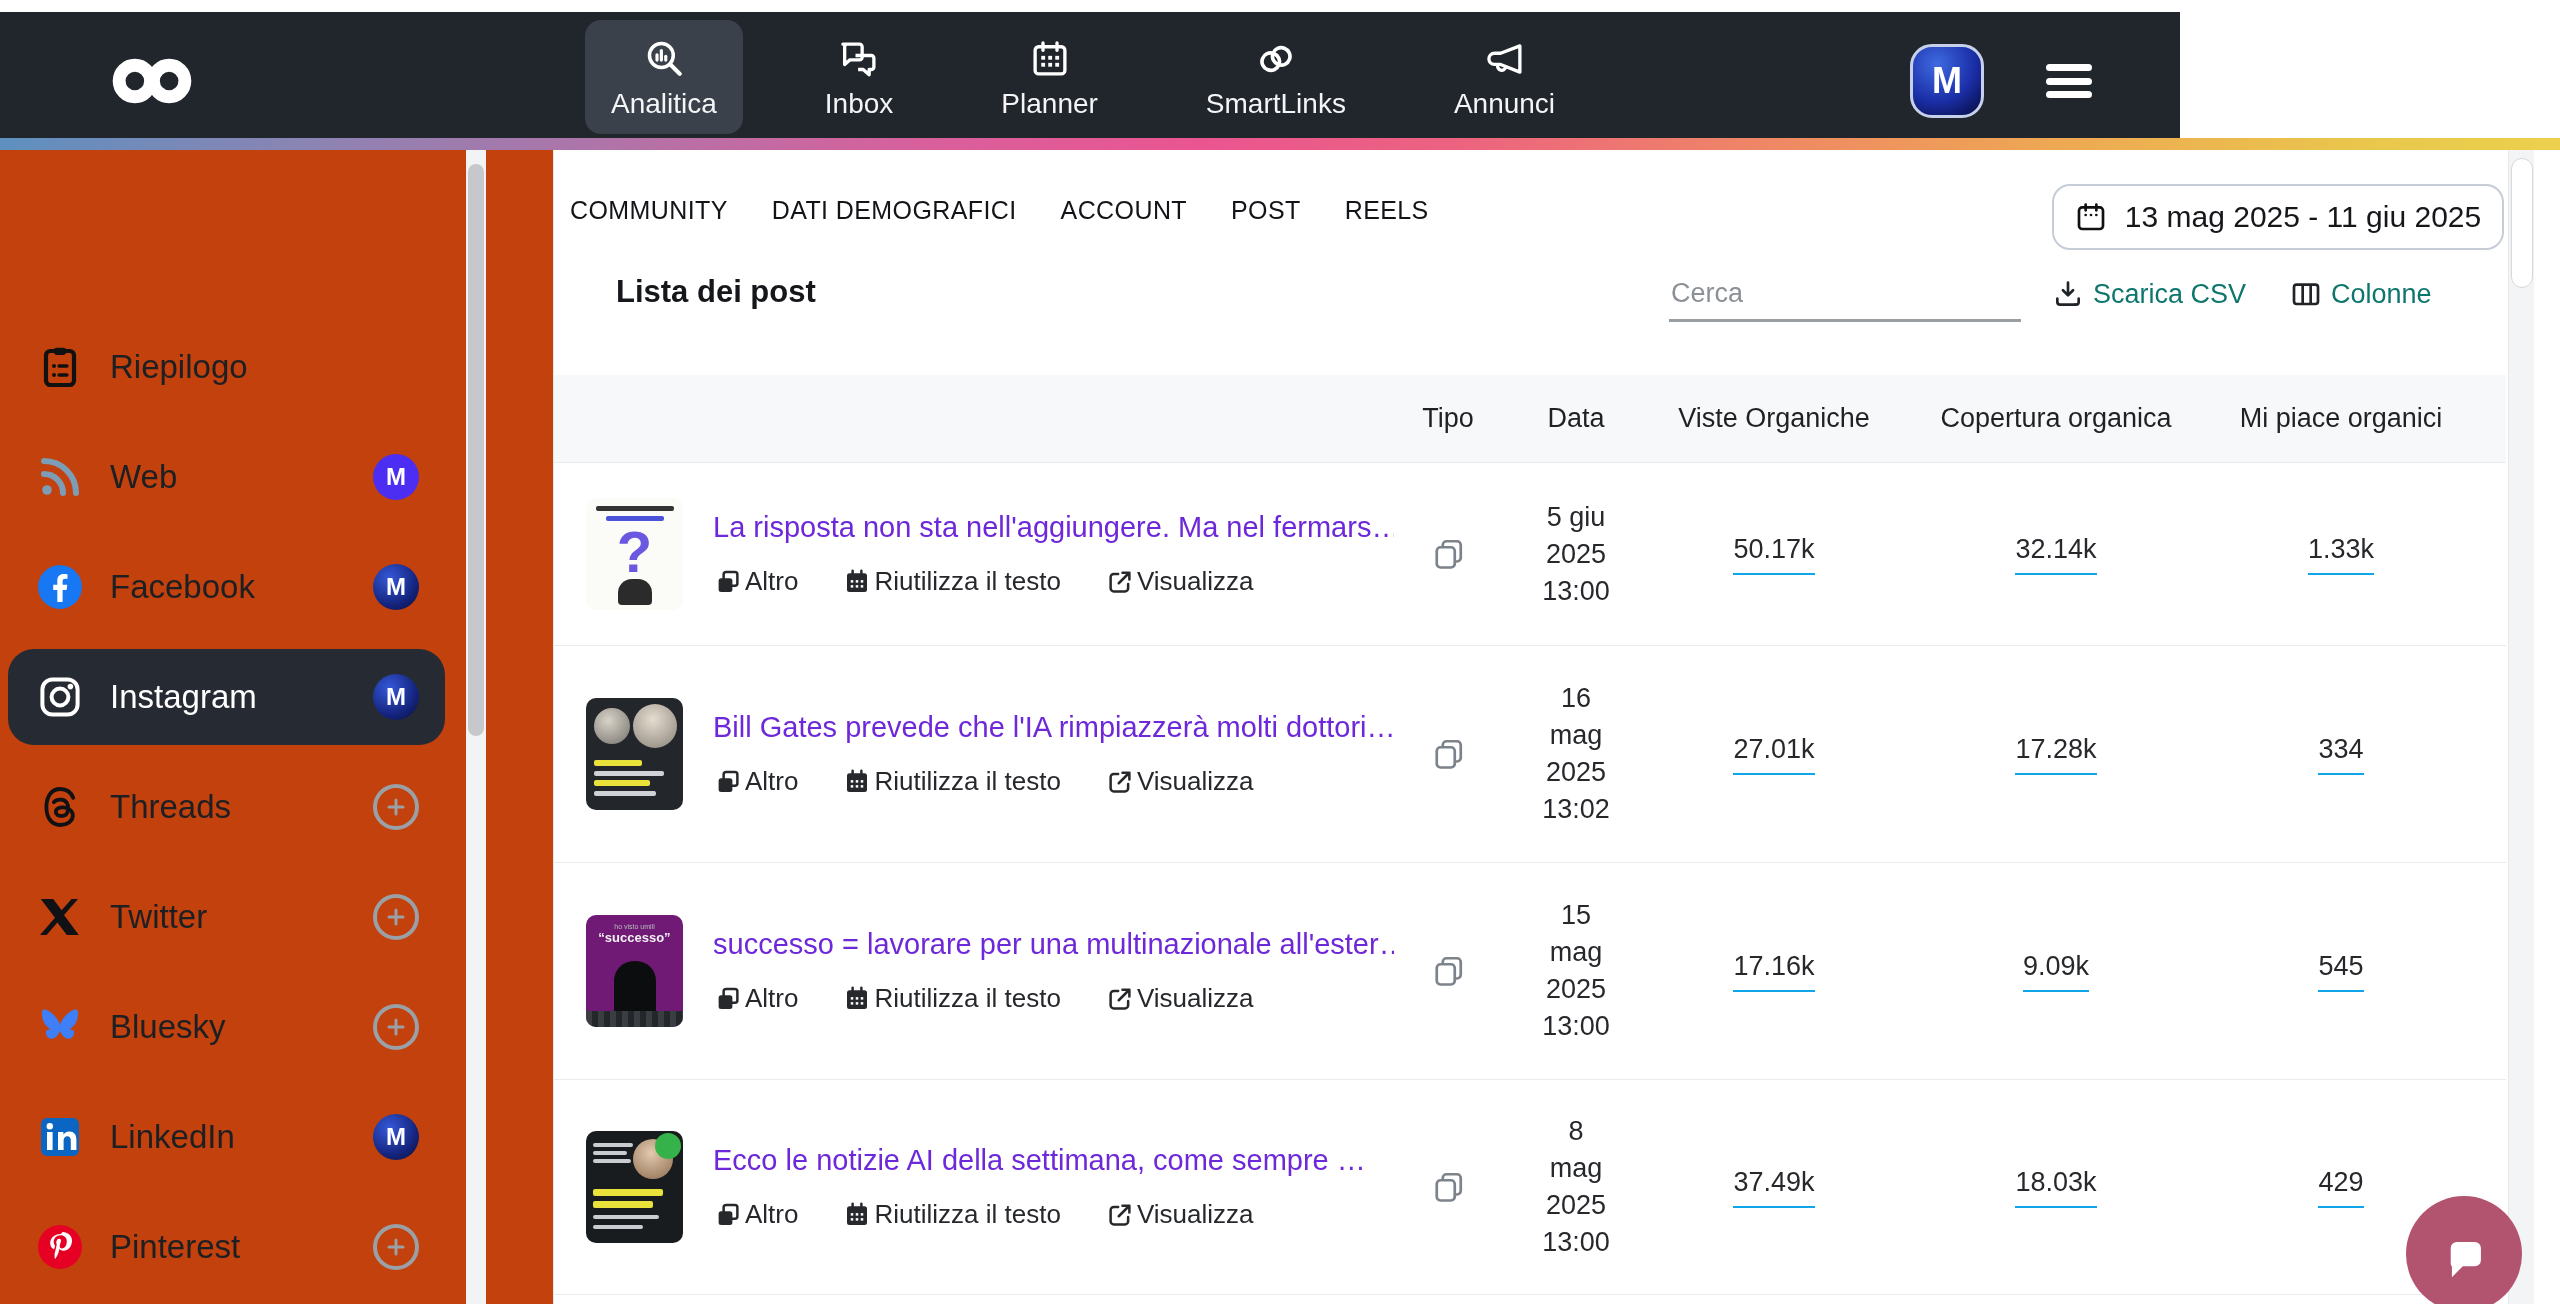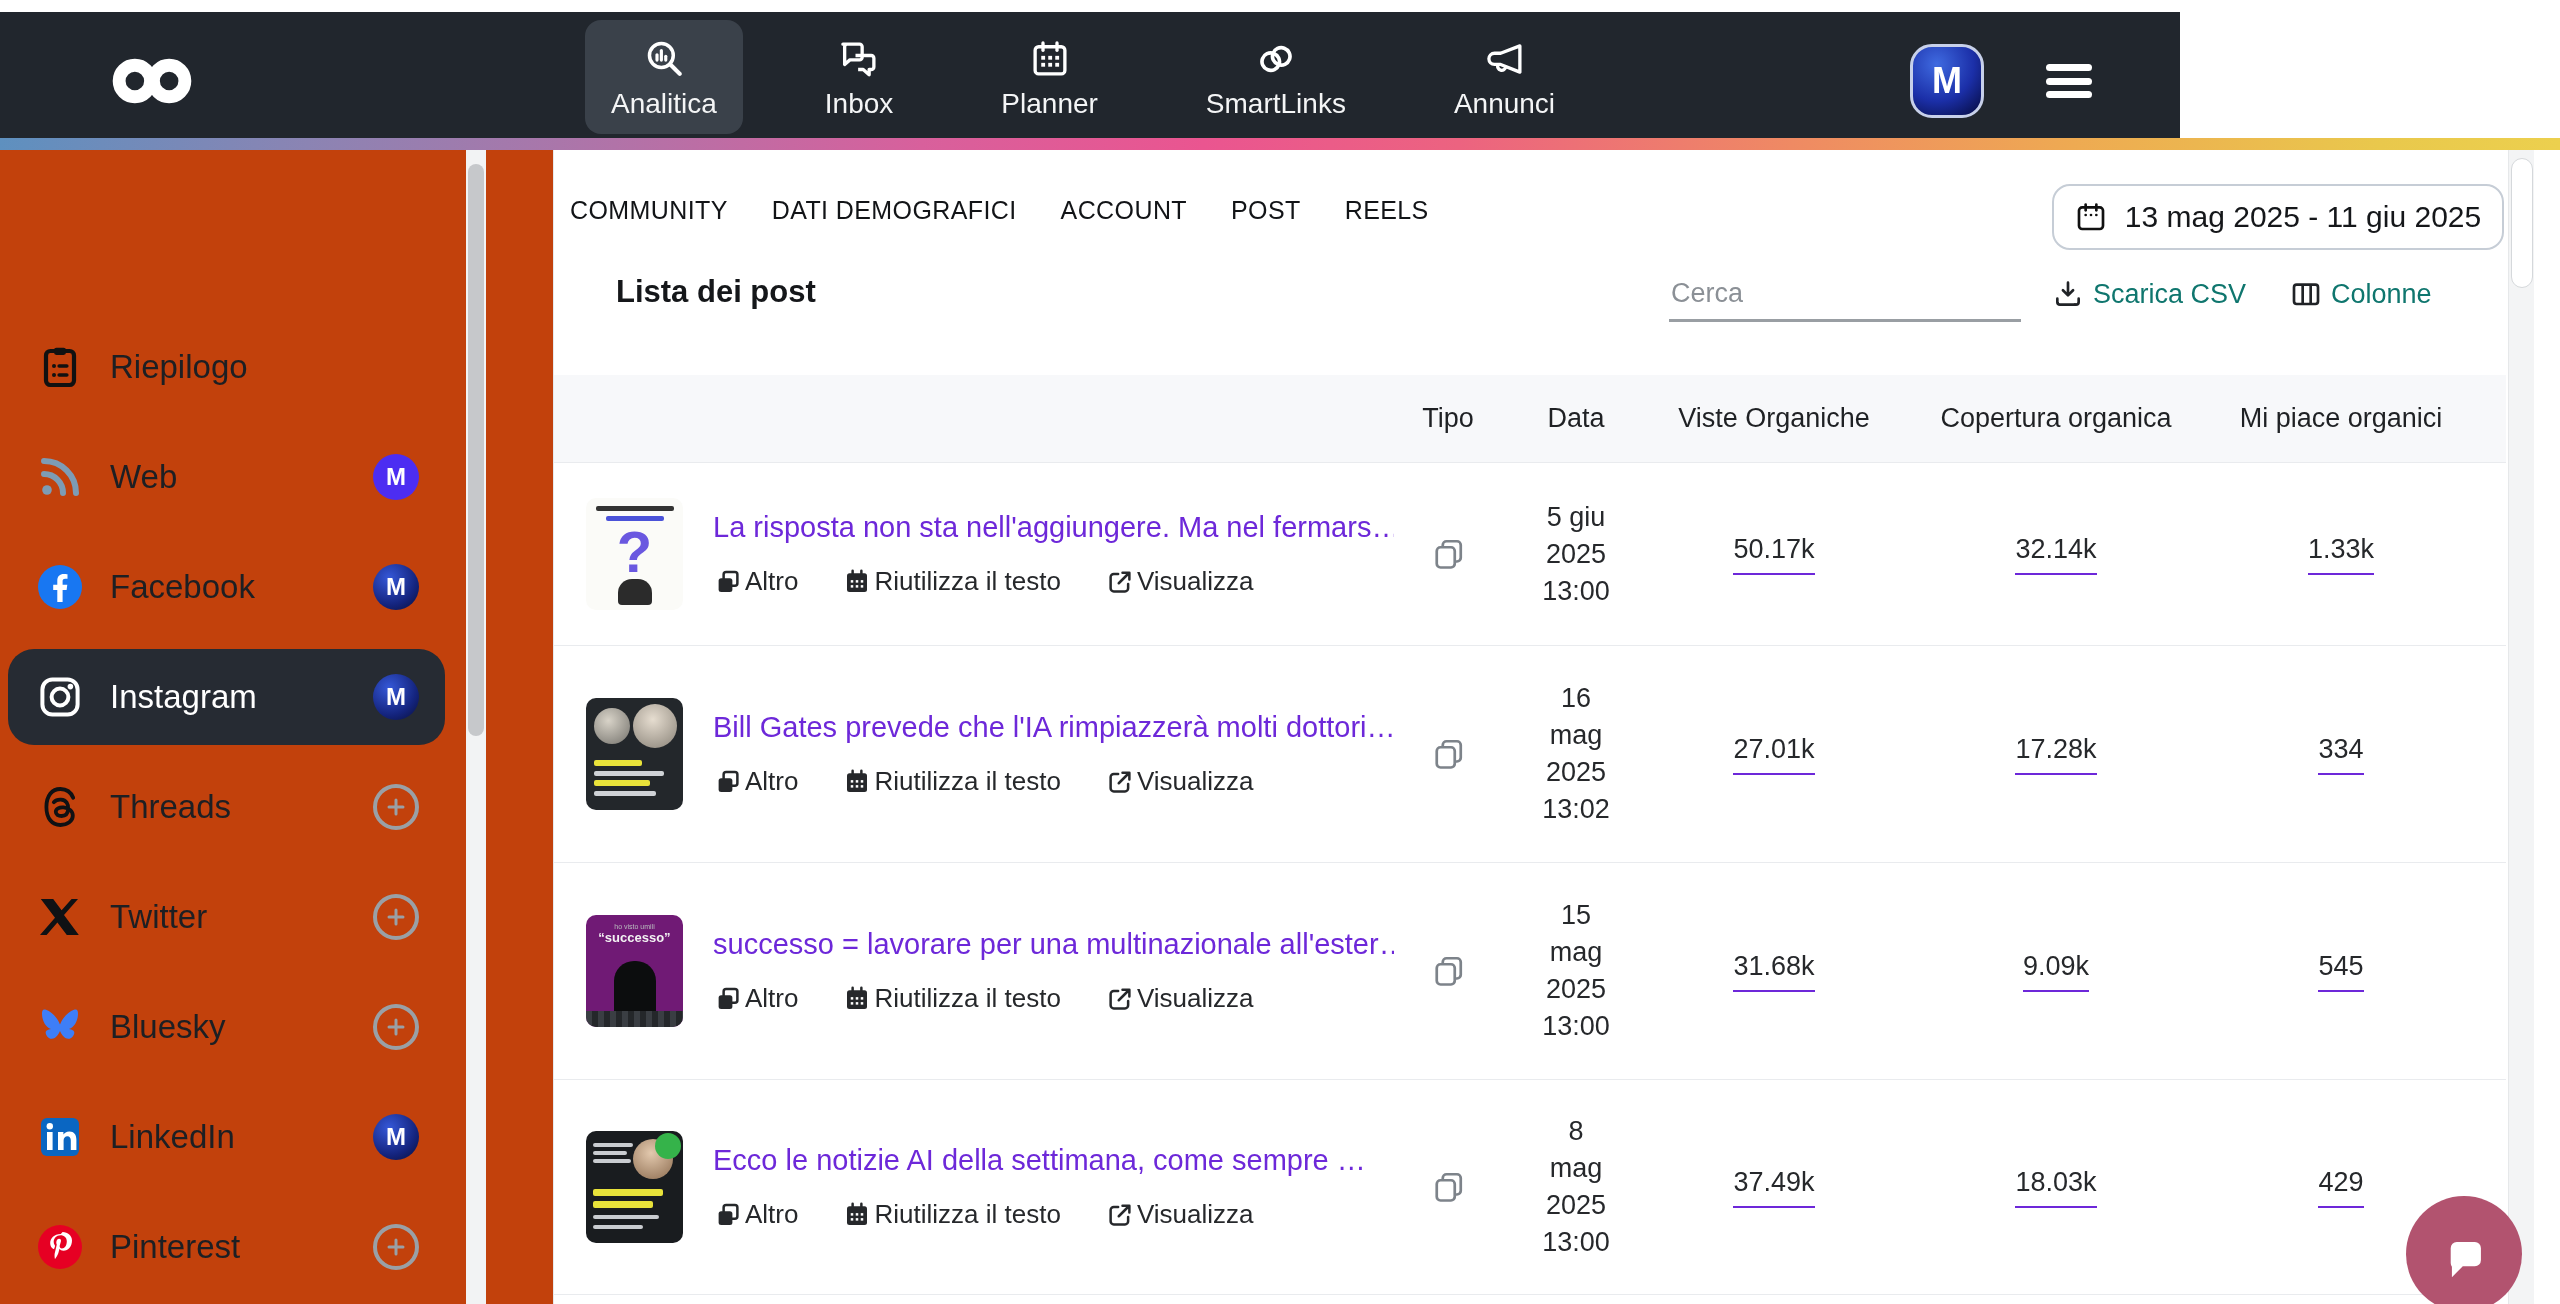--- a/index.html
+++ b/index.html
@@ -90,21 +90,21 @@
   .post-main { display:flex; flex-direction:column; gap:22px; min-width:0; }
   .post-title { font-size:29px; color:#6d28d9; white-space:nowrap; overflow:hidden; }
   .post-actions { display:flex; gap:44px; }
   .action { display:flex; align-items:center; gap:2px; cursor:pointer;
     font-size:26px; font-weight:500; color:#26282b; }
   .action svg { width:30px; height:30px; }
   .type-icon { display:flex; justify-content:center; }
   .type-icon svg { width:36px; height:36px; }
   .date-cell { text-align:center; font-size:27px; color:#26282b; line-height:37px; }
   .date-line:empty { display:none; }
-  .metric { display:inline-block; padding-bottom:8px; border-bottom:2px solid #6d28d9;
+  .metric { display:inline-block; padding-bottom:8px; border-bottom:2px solid #0ea5e9;
     font-size:27px; color:#26282b; cursor:pointer; }
 
   
   .thumb.q { background:#fbfbf8; display:flex; flex-direction:column; align-items:center; }
   .thumb.q .tl { width:78px; height:5px; background:#333; margin-top:8px; border-radius:2px; }
   .thumb.q .tl2 { width:58px; height:5px; background:#4a52d8; margin-top:5px; border-radius:2px; }
   .thumb.q .qm { font-size:58px; font-weight:700; color:#6a58e0; line-height:58px; margin-top:2px; }
   .thumb.q .head { width:34px; height:26px; background:#2b2b2b; border-radius:14px 14px 4px 4px; margin-top:-2px; }
   .thumb.dark1 { background:#23272b; }
   .thumb.dark1 .face1 { position:absolute; left:8px; top:10px; width:36px; height:36px; border-radius:50%;
@@ -570,21 +570,21 @@
               <rect x="8.5" y="3.5" width="12" height="13.5" rx="2.5" fill="none" stroke="#7d838a" stroke-width="1.8"></rect>
               <rect x="4.5" y="7.5" width="12" height="13.5" rx="2.5" fill="#fff" stroke="#7d838a" stroke-width="1.8"></rect>
             </svg>
         </div>
         <div class="date-cell">
           <div class="date-line">15</div>
           <div class="date-line">mag</div>
           <div class="date-line">2025</div>
           <div class="date-line">13:00</div>
         </div>
-        <div class="cell-center"><span class="metric">31.68k</span></div>
+        <div class="cell-center"><span class="metric">17.16k</span></div>
         <div class="cell-center"><span class="metric">9.09k</span></div>
         <div class="cell-center"><span class="metric">545</span></div>
       </div>
 
       <div class="t-row t-body-row t-last-border" style="min-height:216px">
         <div class="post-cell">
           <div class="thumb dark3">
             <div class="wl" style="top:12px;width:40px"></div>
             <div class="wl" style="top:20px;width:34px"></div>
             <div class="wl" style="top:28px;width:38px"></div>

